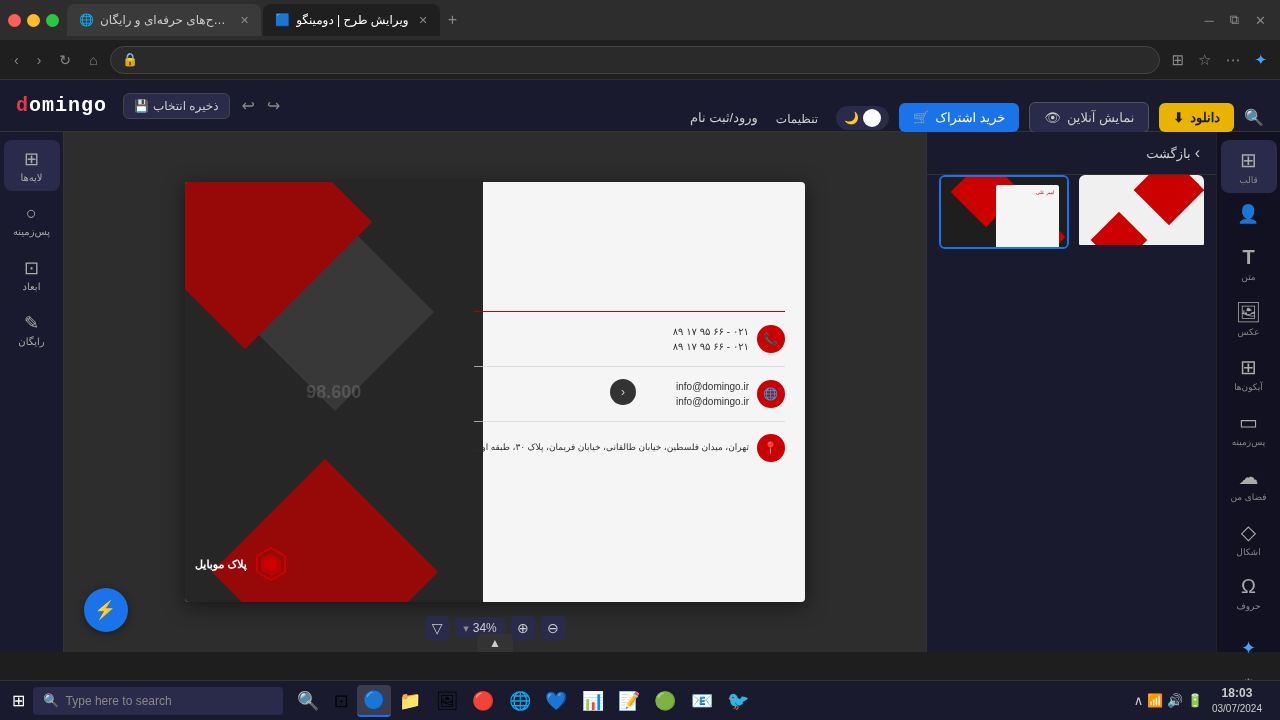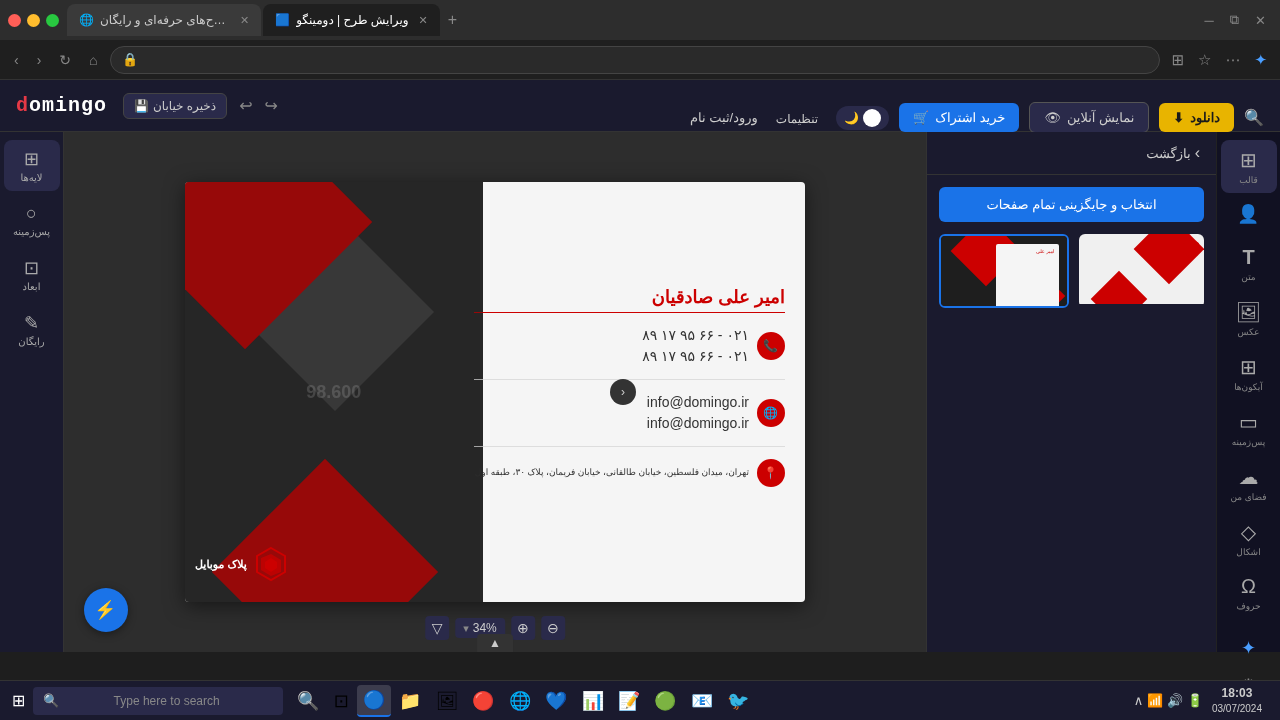--- a/index.html
+++ b/index.html
@@ -50,21 +50,21 @@
     .left-tool-label { font-size: 10px; color: #aaa; direction: rtl; }
     .canvas-bg { background: #3a3a3a; width: 620px; height: 420px; box-shadow: 0 4px 20px rgba(0,0,0,0.5); border-radius: 4px; position: relative; overflow: hidden; }
 
     
     .bcard { width: 100%; height: 100%; background: #f5f5f5; position: relative; overflow: hidden; }
     .bcard-left { position: absolute; left: 0; top: 0; width: 48%; height: 100%; overflow: hidden; }
     .bcard-dark-bg { position: absolute; left: 0; top: 0; width: 100%; height: 100%; background: #2a2a2a; }
     .bcard-right { position: absolute; right: 0; top: 0; width: 55%; height: 100%; display: flex; flex-direction: column; justify-content: center; padding: 20px 20px 20px 10px; direction: rtl; }
     .contact-item { display: flex; align-items: center; gap: 8px; margin-bottom: 12px; direction: rtl; }
     .contact-icon { width: 28px; height: 28px; border-radius: 50%; background: #cc0000; display: flex; align-items: center; justify-content: center; color: white; font-size: 12px; flex-shrink: 0; }
-    .contact-info { font-size: 14px; color: #333; line-height: 1.5; }
+    .contact-info { font-size: 10px; color: #333; line-height: 1.5; }
     .zoom-display { background: #2a2a4a; color: #ccc; border-radius: 4px; padding: 3px 8px; font-size: 12px; display: flex; align-items: center; gap: 4px; }
     .zoom-btn { background: #2a2a4a; border: none; color: #ccc; width: 24px; height: 24px; border-radius: 4px; cursor: pointer; font-size: 14px; display: flex; align-items: center; justify-content: center; }
 
     
     .right-panel { width: 290px; background: #1a1a2e; border-left: 1px solid #333; display: flex; flex-direction: column; }
     .right-panel-header { display: flex; align-items: center; padding: 12px 16px; border-bottom: 1px solid #333; direction: rtl; justify-content: space-between; }
     .back-btn { display: flex; align-items: center; gap: 4px; color: #ccc; font-size: 13px; cursor: pointer; }
     .back-arrow { font-size: 16px; color: #ccc; }
     .replace-all-btn { background: #1a73e8; color: white; border: none; border-radius: 6px; padding: 10px; font-size: 13px; cursor: pointer; width: calc(100% - 24px); margin: 12px; text-align: center; direction: rtl; }
     .template-title { direction: rtl; padding: 4px 16px 12px; font-size: 13px; color: #ccc; text-align: right; }
@@ -76,21 +76,21 @@
     .icon-item.active { background: #2a2a4a; }
     .icon-emoji { font-size: 20px; color: #aaa; }
     .icon-label { font-size: 9px; color: #888; direction: rtl; text-align: center; }
     .floating-btn { position: absolute; bottom: 20px; left: 20px; width: 44px; height: 44px; background: #1a73e8; border-radius: 50%; display: flex; align-items: center; justify-content: center; color: white; font-size: 18px; cursor: pointer; box-shadow: 0 2px 8px rgba(0,0,0,0.4); border: none; }
 
     
     .taskbar { background: #1a1a2e; height: 40px; display: flex; align-items: center; padding: 0 4px; border-top: 1px solid #333; position: fixed; bottom: 0; width: 1280px; z-index: 100; }
     .start-btn { background: none; border: none; color: white; font-size: 16px; padding: 0 8px; cursor: pointer; }
     .taskbar-search { background: #2a2a4a; border: none; border-radius: 4px; height: 28px; display: flex; align-items: center; padding: 0 10px; gap: 6px; min-width: 250px; cursor: text; }
     .taskbar-search-icon { color: #888; font-size: 13px; }
-    .taskbar-search-text { color: #888; font-size: 12px; margin-left: 48px; }
+    .taskbar-search-text { color: #888; font-size: 12px; }
     .taskbar-apps { display: flex; gap: 2px; margin-left: 8px; }
     .taskbar-app { background: none; border: none; padding: 2px 6px; cursor: pointer; border-radius: 4px; height: 32px; display: flex; align-items: center; justify-content: center; font-size: 18px; }
     .taskbar-app.active { background: rgba(255,255,255,0.15); border-bottom: 2px solid #1a73e8; }
     .taskbar-right { margin-left: auto; display: flex; align-items: center; gap: 8px; color: #ccc; font-size: 11px; }
     .taskbar-time { text-align: center; line-height: 1.3; }
     .taskbar-icons { display: flex; gap: 4px; align-items: center; }
     .sys-icon { color: #ccc; font-size: 13px; cursor: pointer; }
 
     .main-layout { display: flex; height: 520px; }
     .canvas-container { flex: 1; background: #2d2d2d; position: relative; overflow: hidden; }
@@ -140,21 +140,21 @@
   </div>
 </div>
 
 <div class="app-header">
   <div style="color:white;font-size:20px;font-weight:bold;letter-spacing:1px;font-family:Liberation Mono, monospace;">
     <span style="color:#e63946;">d</span><span>omingo</span>
   </div>
   <div class="header-tools">
     <button class="tool-btn">
       <span>💾</span>
-      <span>ذخیره خیابان</span>
+      <span>ذخیره انتخاب</span>
     </button>
     <div class="undo-redo">
       <button class="ur-btn">↩</button>
       <button class="ur-btn">↪</button>
     </div>
   </div>
   <div class="spacer"></div>
   <div class="header-right">
     <button class="login-btn" style="direction:rtl;">
       <span>ورود/ثبت نام</span>
@@ -225,23 +225,20 @@
                 <polygon points="18,8 28,14 28,26 18,30 8,24 8,12" fill="#cc0000" opacity="0.7"></polygon>
                 <polygon points="18,12 24,16 24,22 18,26 12,22 12,16" fill="#cc0000"></polygon>
               </svg>
               <span style="color:white;font-size:11px;font-weight:bold;">پلاک موبایل</span>
             </div>
 
             <div style="position:absolute;top:50%;left:50%;transform:translate(-50%,-50%);z-index:6;color:rgba(255,255,255,0.15);font-size:18px;font-weight:bold;">98.600</div>
           </div>
 
           <div class="bcard-right">
-            <div style="text-align:right;margin-bottom:4px;">
-              <span style="font-size:18px;color:#cc0000;font-weight:bold;">امیر علی صادقیان</span>
-            </div>
             <div style="width:100%;height:1px;background:#cc0000;margin-bottom:12px;"></div>
 
             <div class="contact-item">
               <div class="contact-icon">📞</div>
               <div class="contact-info">
                 <div>۰۲۱ - ۶۶ ۹۵ ۱۷ ۸۹</div>
                 <div>۰۲۱ - ۶۶ ۹۵ ۱۷ ۸۹</div>
               </div>
             </div>
             <div style="width:100%;height:1px;background:#ddd;margin-bottom:12px;"></div>
@@ -282,23 +279,20 @@
   </div>
 
   <div class="right-panel">
     <div class="right-panel-header">
       <div class="back-btn">
         <span class="back-arrow">›</span>
         <span>بازگشت</span>
       </div>
     </div>
 
-    <button class="replace-all-btn">
-      <span>انتخاب و جایگزینی تمام صفحات</span>
-    </button>
 
 
     <div class="templates-grid">
       <div style="flex:1;border-radius:6px;overflow:hidden;cursor:pointer;border:2px solid #1a73e8;">
         <div style="height:70px;background:#1e1e1e;position:relative;overflow:hidden;">
           <div style="position:absolute;width:50px;height:50px;background:#cc0000;transform:rotate(45deg);top:-10px;left:20px;"></div>
           <div style="position:absolute;width:40px;height:40px;background:#cc0000;transform:rotate(45deg);bottom:-10px;right:10px;"></div>
           <div style="position:absolute;right:8px;top:8px;background:#f5f5f5;width:50%;height:100%;border-radius:2px;">
             <div style="padding:4px;font-size:5px;color:#cc0000;text-align:right;direction:rtl;">امیر علی</div>
           </div>

